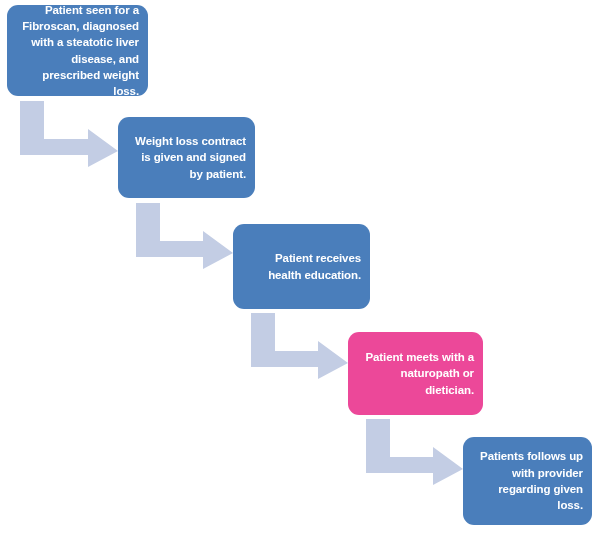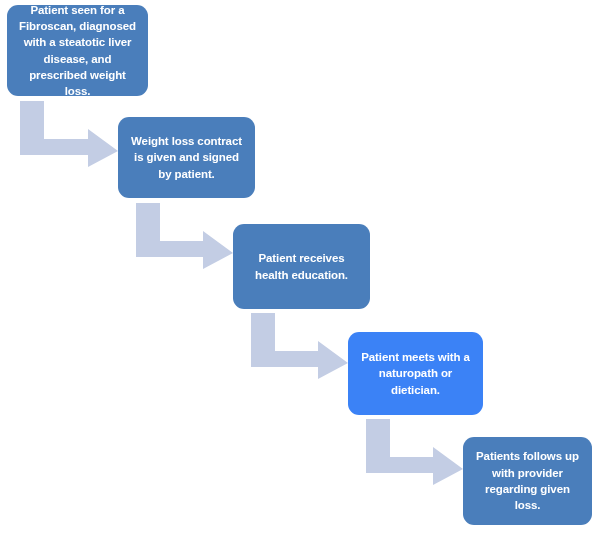--- a/index.html
+++ b/index.html
@@ -18,21 +18,21 @@
     overflow: hidden;
   }
   .flow-box {
     position: absolute;
     box-sizing: border-box;
     background: #4a7ebb;
     border-radius: 11px;
     display: flex;
     align-items: center;
     justify-content: center;
-    text-align: center;
+    text-align: right;
     color: #ffffff;
     font-weight: bold;
     font-size: 11.5px;
     line-height: 1.42;
     padding: 12px 9px;
     letter-spacing: -0.1px;
   }
   .flow-box span {
     display: block;
     width: 100%;
@@ -80,21 +80,21 @@
   </div>
 
   <div class="flow-box" id="step-3" style="left: 233px; top: 224px; width: 137px; height: 85px; background: rgb(74, 126, 187); color: rgb(255, 255, 255);">
     <span>Patient receives health education.</span>
   </div>
 
   <div class="flow-box" id="step-2" style="left: 118px; top: 117px; width: 137px; height: 81px; background: rgb(74, 126, 187); color: rgb(255, 255, 255);">
     <span>Weight loss contract is given and signed by patient.</span>
   </div>
 
-  <div class="flow-box" id="step-4" style="left: 348px; top: 332px; width: 135px; height: 83px; background: #3b82f6; color: rgb(255, 255, 255);">
+  <div class="flow-box" id="step-4" style="left: 348px; top: 332px; width: 135px; height: 83px; background: #ec4899; color: rgb(255, 255, 255);">
     <span>Patient meets with a naturopath or dietician.</span>
   </div>
 
   <div class="flow-box" id="step-5" style="left: 463px; top: 437px; width: 129px; height: 88px; background: rgb(74, 126, 187); color: rgb(255, 255, 255);">
     <span>Patients follows up with provider regarding given loss.</span>
   </div>
 
 </div>
 
 </body></html>

